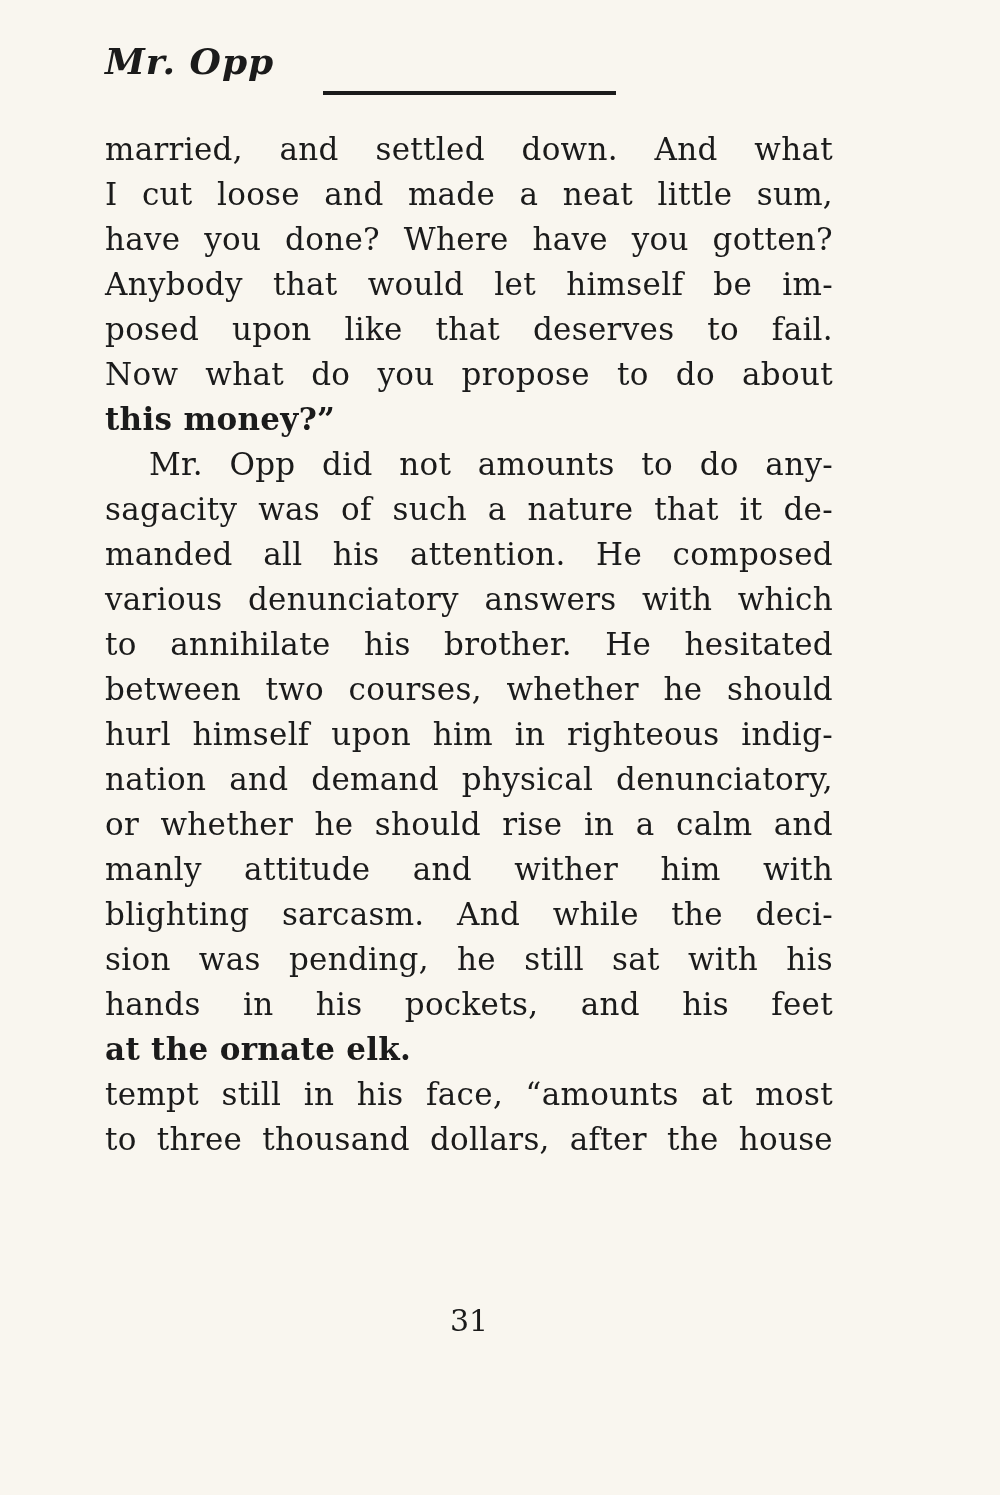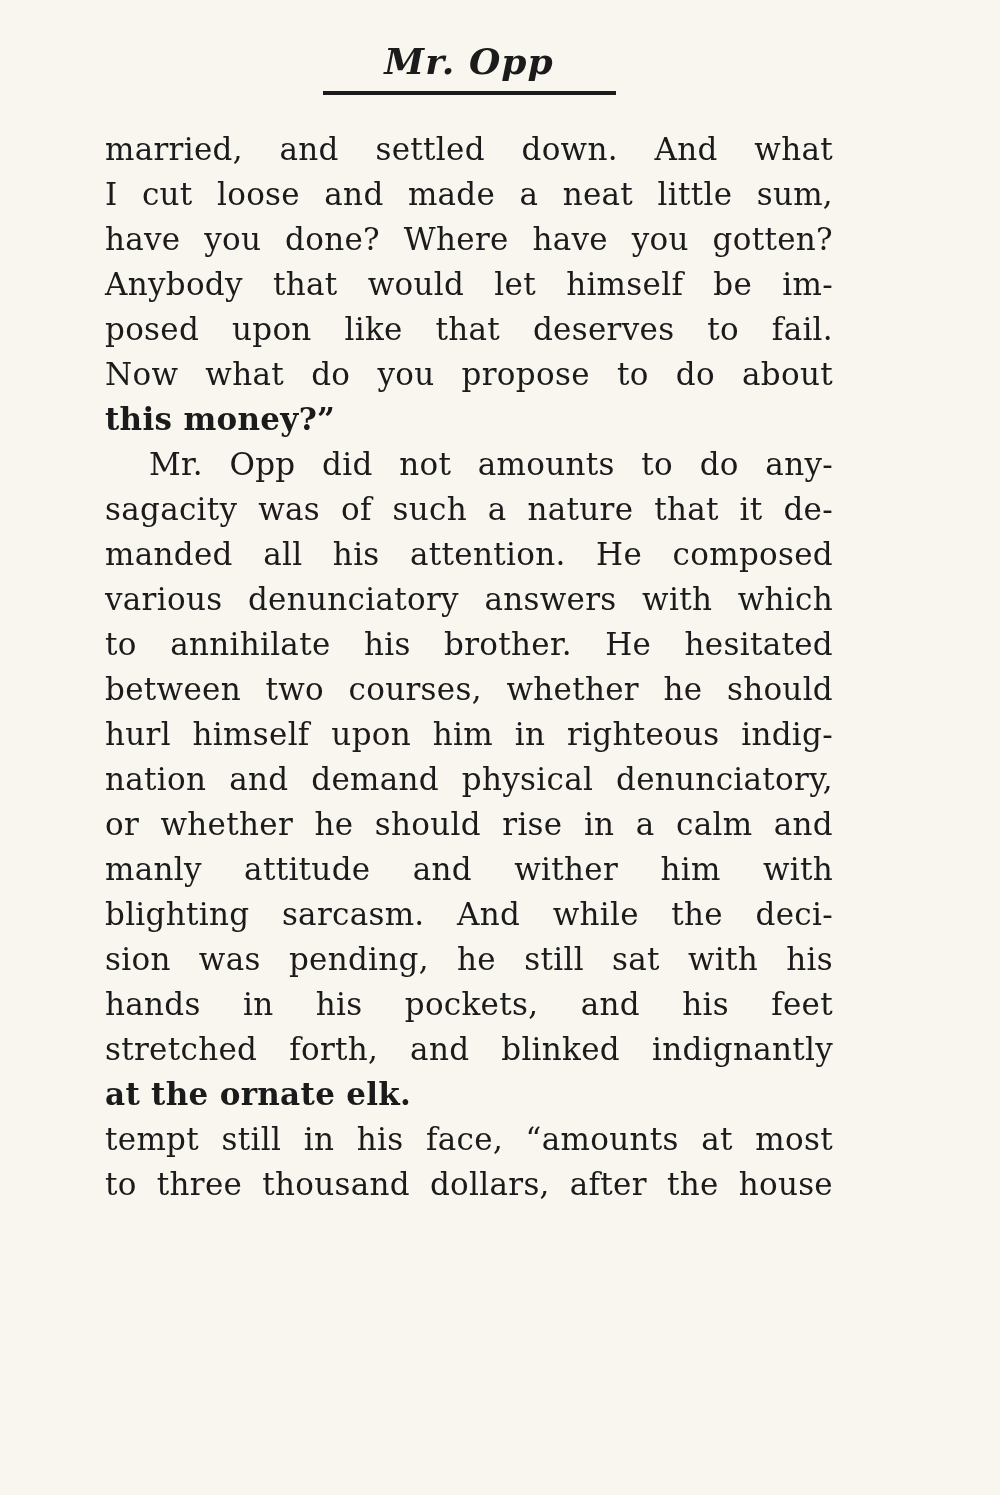--- a/index.html
+++ b/index.html
@@ -15,21 +15,20 @@
   }
   .page{
     position:relative;
     width:1000px;height:1495px;
     background:var(--paper);
     overflow:hidden;
   }
   .running-head{
     position:absolute;
     top:40px;left:105px;width:728px;
-    text-align:center;
   }
   .head-title{
     display:inline-block;
     font-style:italic;
     font-weight:bold;
     font-size:36px;
     letter-spacing:1px;
   }
   .head-rule{
     width:293px;
@@ -87,20 +86,20 @@
       <div class="line">various denunciatory answers with which</div>
       <div class="line">to annihilate his brother.  He hesitated</div>
       <div class="line">between two courses, whether he should</div>
       <div class="line">hurl himself upon him in righteous indig-</div>
       <div class="line">nation and demand physical denunciatory,</div>
       <div class="line">or whether he should rise in a calm and</div>
       <div class="line">manly attitude and wither him with</div>
       <div class="line">blighting sarcasm.  And while the deci-</div>
       <div class="line">sion was pending, he still sat with his</div>
       <div class="line">hands in his pockets, and his feet</div>
-      <div class="line">stretched forth, and blinked indignantly</div>
       <div class="line last">at the ornate elk.</div>
       <div class="line">tempt still in his face, “amounts at most</div>
       <div class="line">to three thousand dollars, after the house</div>
     </div>
 
+  <div class="page-number">31</div>
 
 </div>
 
 </body></html>

